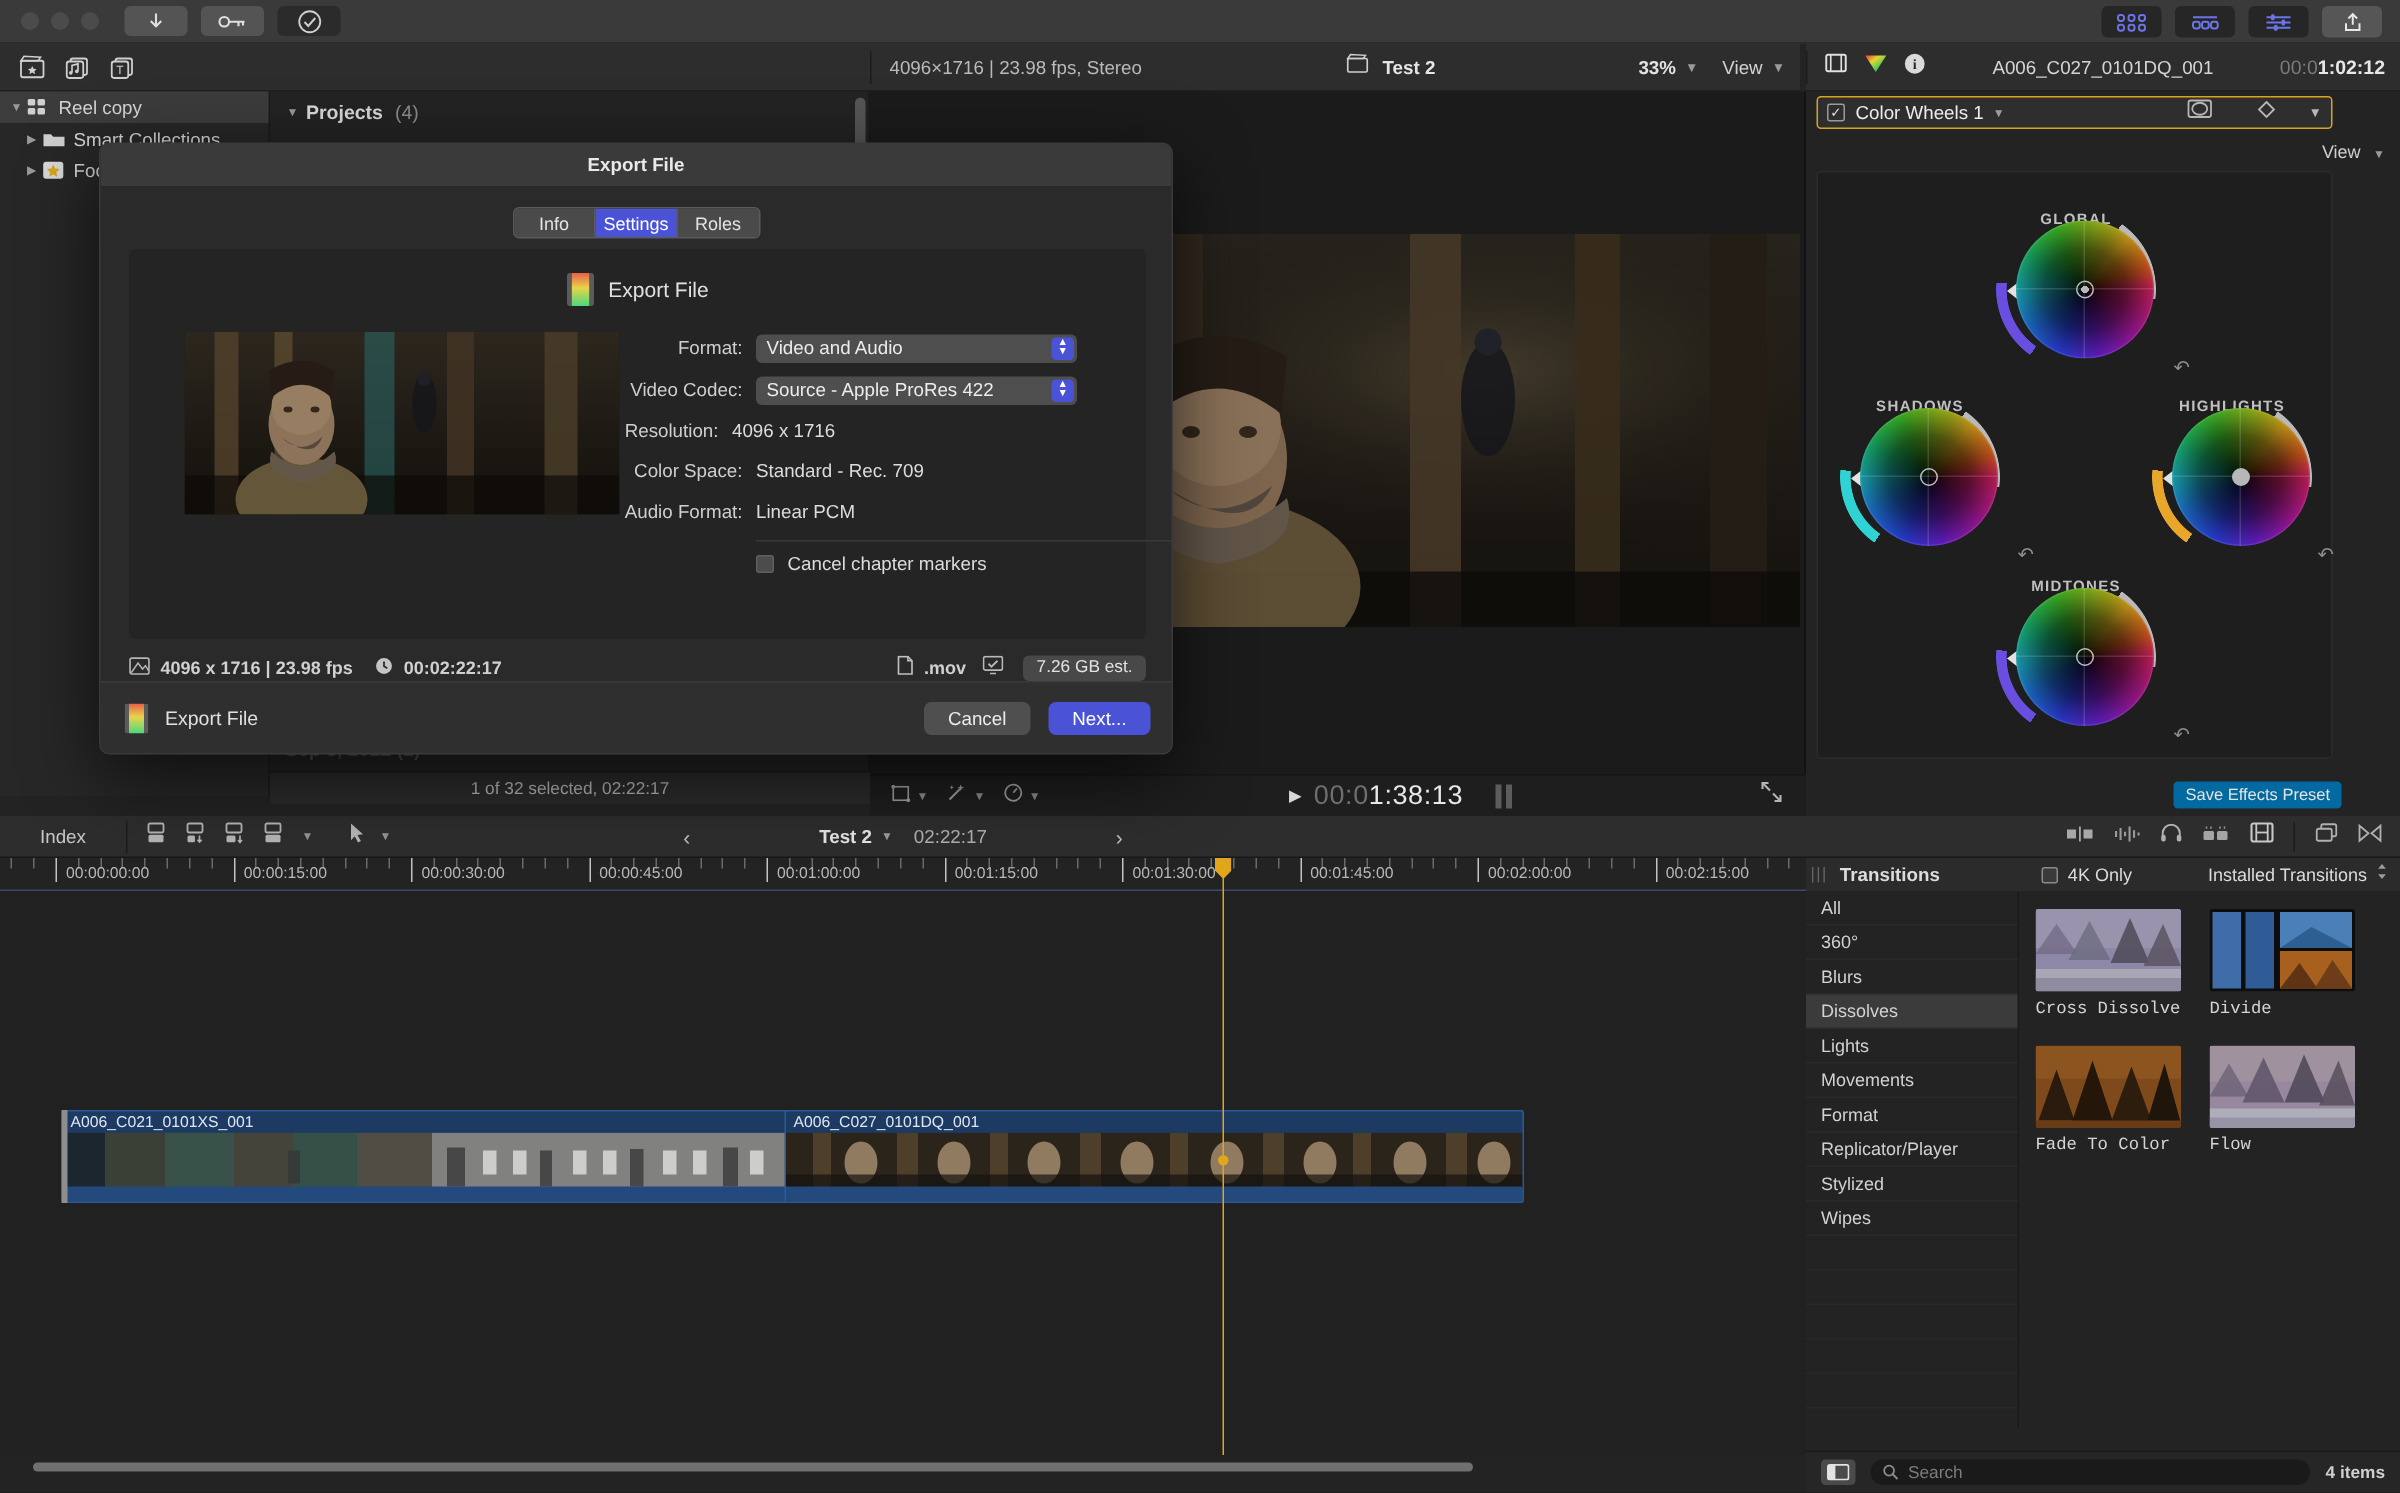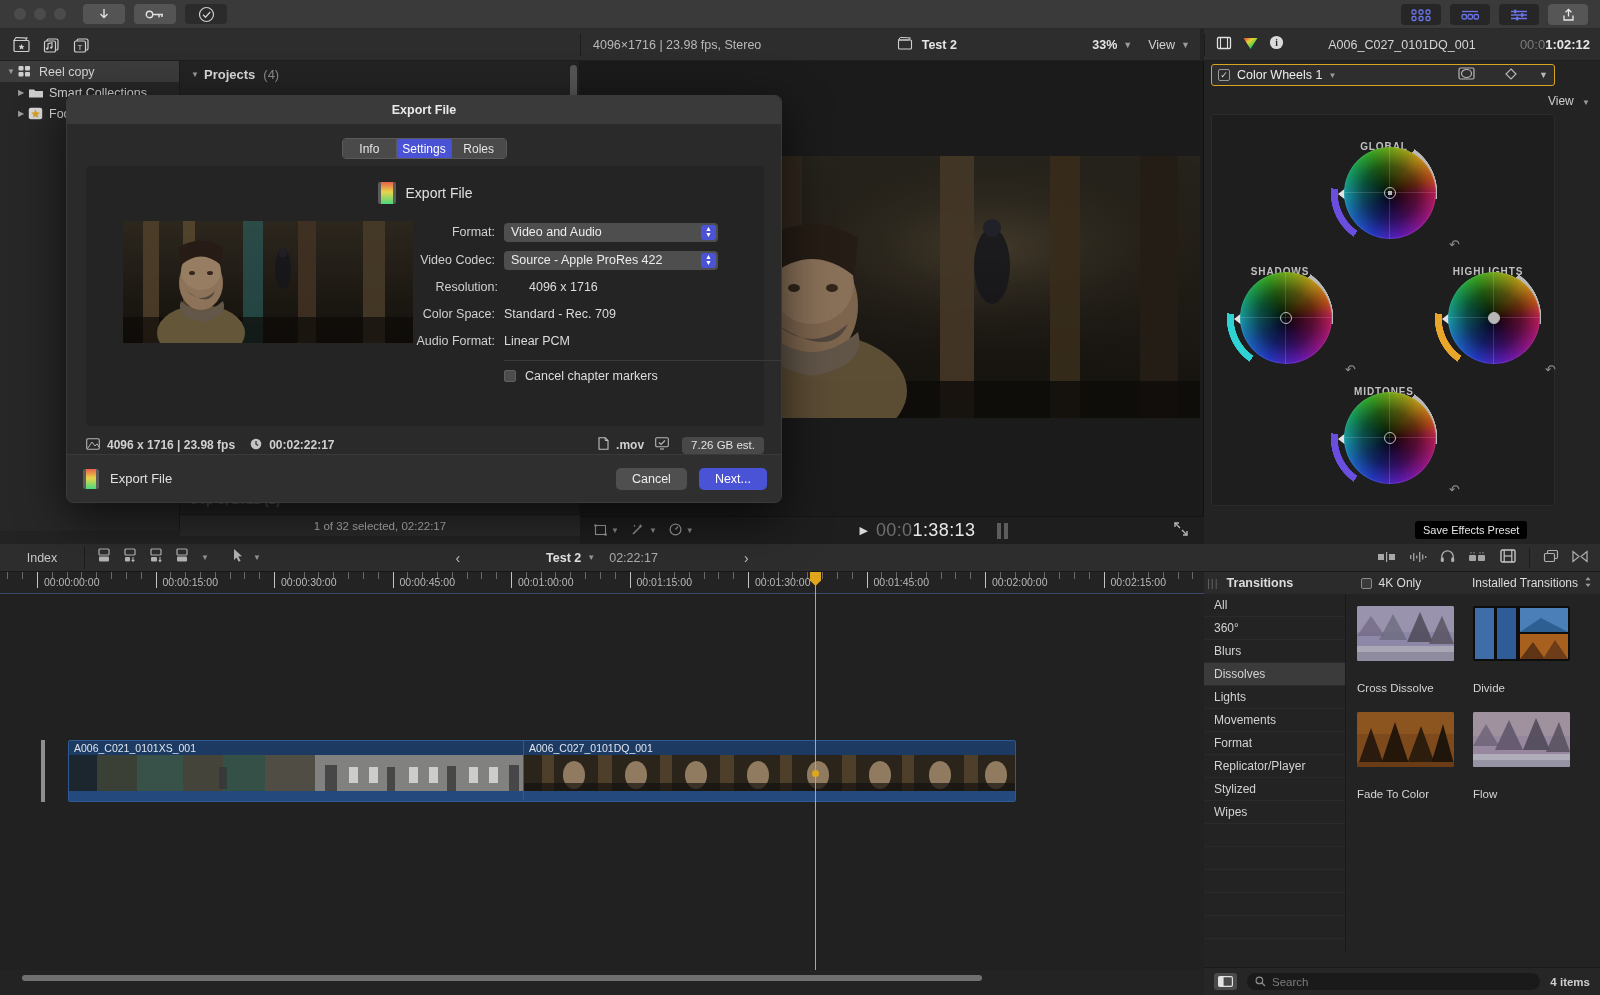--- a/index.html
+++ b/index.html
@@ -145,22 +145,22 @@
   .tri-left {
     position:absolute; left:8px; top:48px; width:0;height:0;
     border-top:7px solid transparent; border-bottom:7px solid transparent; border-right:9px solid #e2e2e2;
   }
   .tri-right {
     position:absolute; right:8px; top:48px; width:0;height:0;
     border-top:7px solid transparent; border-bottom:7px solid transparent; border-left:9px solid #e2e2e2;
   }
   .reset-ic { position:absolute; font-size:13px; color:#8e8e8e; }
   .save-preset {
-    position:absolute; left:1415px; top:521px; height:18px; padding:0 8px;
-    background:#000000; border-radius:3px; font-size:11px; color:#e4e4e4;
+    position:absolute; left:1449px; top:521px; height:18px; padding:0 8px;
+    background:#0369a1; border-radius:3px; font-size:11px; color:#e4e4e4;
     display:flex; align-items:center;
   }
 
   
   .tl-toolbar {
     position:absolute; left:0; top:544px; width:1204px; height:28px;
     background:#2d2d2d; display:flex; align-items:center; border-bottom:1px solid #191919;
   }
   .tl-toolbar-r {
     position:absolute; left:1204px; top:544px; width:396px; height:28px;
@@ -198,21 +198,21 @@
   .trans-panel { position:absolute; left:1204px; top:572px; width:396px; height:423px; background:#232323; }
   .trans-head { position:absolute; left:0; top:0; width:396px; height:22px; background:#2b2b2b; display:flex; align-items:center; }
   .trans-title { font-size:12.5px; color:#dcdcdc; padding-left:8px; width:142px; }
   .tp-chk { width:11px; height:11px; border:1px solid #8a8a8a; border-radius:2px; background:#3a3a3a; margin-right:7px; }
   .cat-list { position:absolute; left:0; top:22px; width:142px; height:358px; border-right:1px solid #1a1a1a; }
   .cat { height:23px; display:flex; align-items:center; padding-left:10px; font-size:12px; color:#d2d2d2; border-bottom:1px solid #2a2a2a; }
   .cat.sel { background:#3b3b3b; }
   .tgrid { position:absolute; left:143px; top:22px; width:253px; height:358px; padding:12px 0 0 10px; }
   .tcell { float:left; width:100px; margin:0 16px 18px 0; }
   .tthumb { width:97px; height:55px; border-radius:2px; overflow:hidden; position:relative; }
-  .tname { font-size:11.5px; color:#d4d4d4; margin-top:21px; }
+  .tname { font-size:11.5px; color:#d4d4d4; margin-top:5px;font-family:Liberation Mono, monospace; }
   .trans-foot {
     position:absolute; left:0; bottom:0; width:396px; height:28px; background:#262626;
     display:flex; align-items:center; padding:0 10px; border-top:1px solid #1a1a1a;
   }
   .srch {
     flex:1; height:17px; border-radius:9px; background:#1a1a1a; display:flex; align-items:center;
     padding:0 8px; margin:0 10px; font-size:11.5px; color:#7c7c7c; gap:6px;
   }
   .items-cnt { font-size:11.5px; color:#cfcfcf; font-weight:bold; }
   .sidebtn { width:23px; height:17px; border-radius:3px; background:#4a4a4a; display:flex; align-items:center; justify-content:center; }
@@ -849,21 +849,21 @@
         <div class="rl-label" style="left: 636.5px;">00:01:15:00</div>
         <div class="rl-label" style="left: 755px;">00:01:30:00</div>
         <div class="rl-label" style="left: 873.5px;">00:01:45:00</div>
         <div class="rl-label" style="left: 992px;">00:02:00:00</div>
         <div class="rl-label" style="left: 1110.5px;">00:02:15:00</div>
       </div>
   </div>
 
   <div class="tl-canvas">
 
-    <div class="clip" style="left:41px;width:528px;margin-left:27px;">
+    <div class="clip" style="left:41px;width:528px;">
       <div class="clip-name">A006_C021_0101XS_001</div>
       <div class="clip-film">
         <svg width="482" height="37" viewBox="0 0 482 37" preserveAspectRatio="none">
           <rect width="482" height="37" fill="#4a4b48"></rect>
           <rect x="0" y="0" width="28" height="37" fill="#1f2a33"></rect>
           <rect x="28" y="0" width="40" height="37" fill="#41463c"></rect>
           <rect x="68" y="0" width="46" height="37" fill="#3e5a50"></rect>
           <rect x="114" y="0" width="40" height="37" fill="#4a4a40"></rect>
           <rect x="154" y="0" width="42" height="37" fill="#3a584e"></rect>
           <rect x="196" y="0" width="50" height="37" fill="#56544a"></rect>
@@ -1125,21 +1125,21 @@
         <span class="flabel">Video Codec:</span>
         <span class="popup">
           <span>Source - Apple ProRes 422</span>
           <span class="stepper">
               <span>▲</span>
               <span>▼</span>
             </span>
         </span>
       </div>
 
-      <div class="frow" style="left:309px;top:110px;gap:22px;">
+      <div class="frow" style="left:290px;top:110px;">
         <span class="flabel">Resolution:</span>
         <span class="fval">4096 x 1716</span>
       </div>
 
       <div class="frow" style="left:306px;top:137px;">
         <span class="flabel">Color Space:</span>
         <span class="fval">Standard - Rec. 709</span>
       </div>
 
       <div class="frow" style="left:306px;top:164px;">

